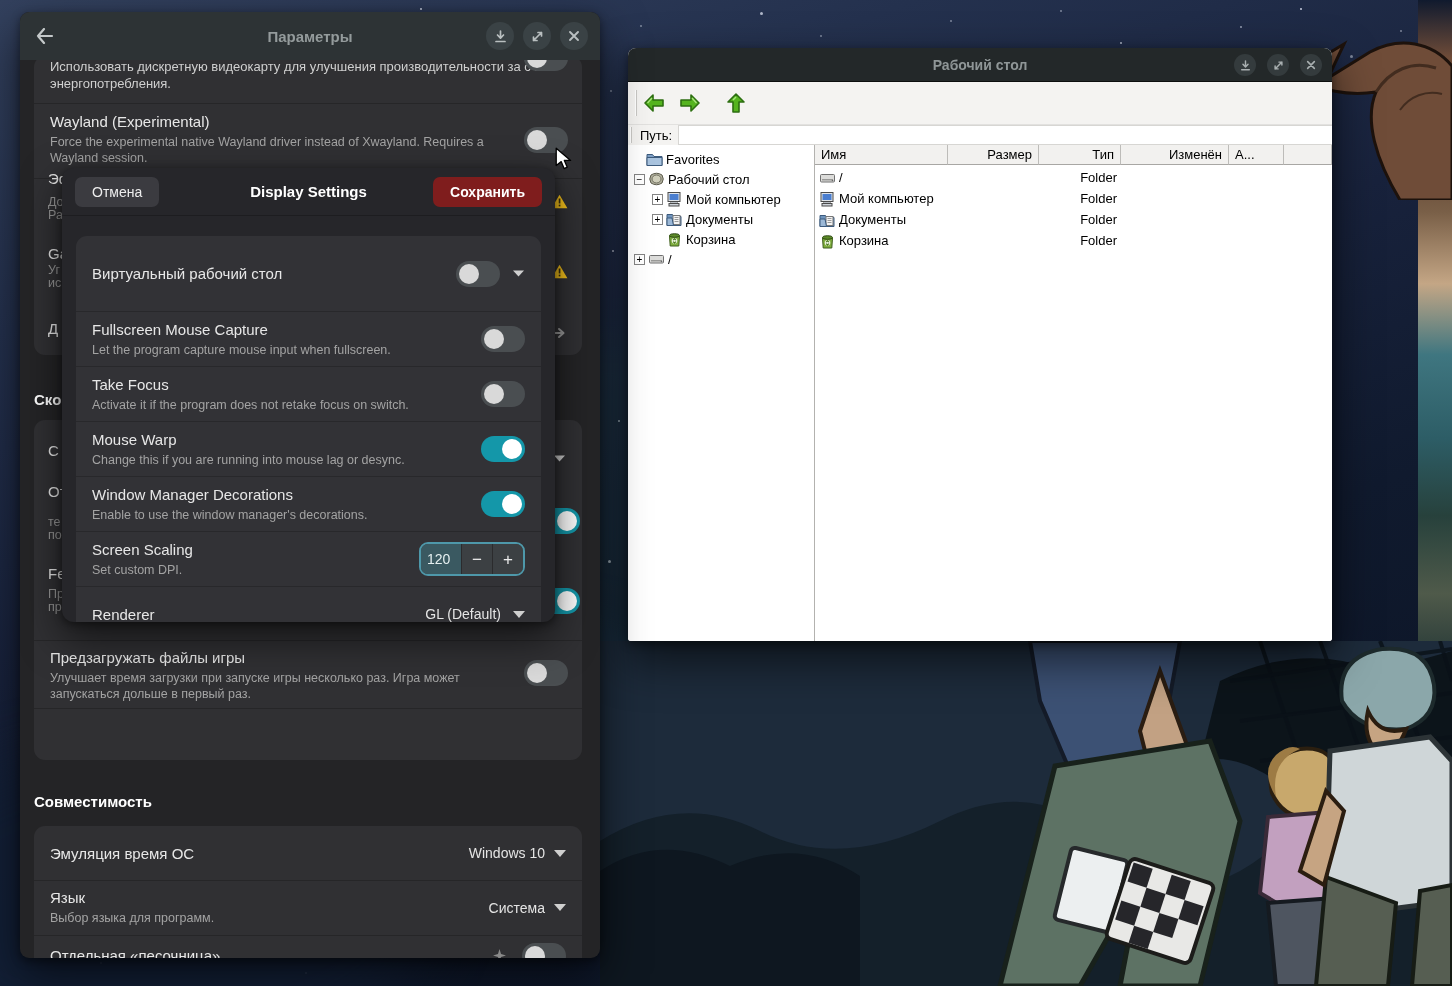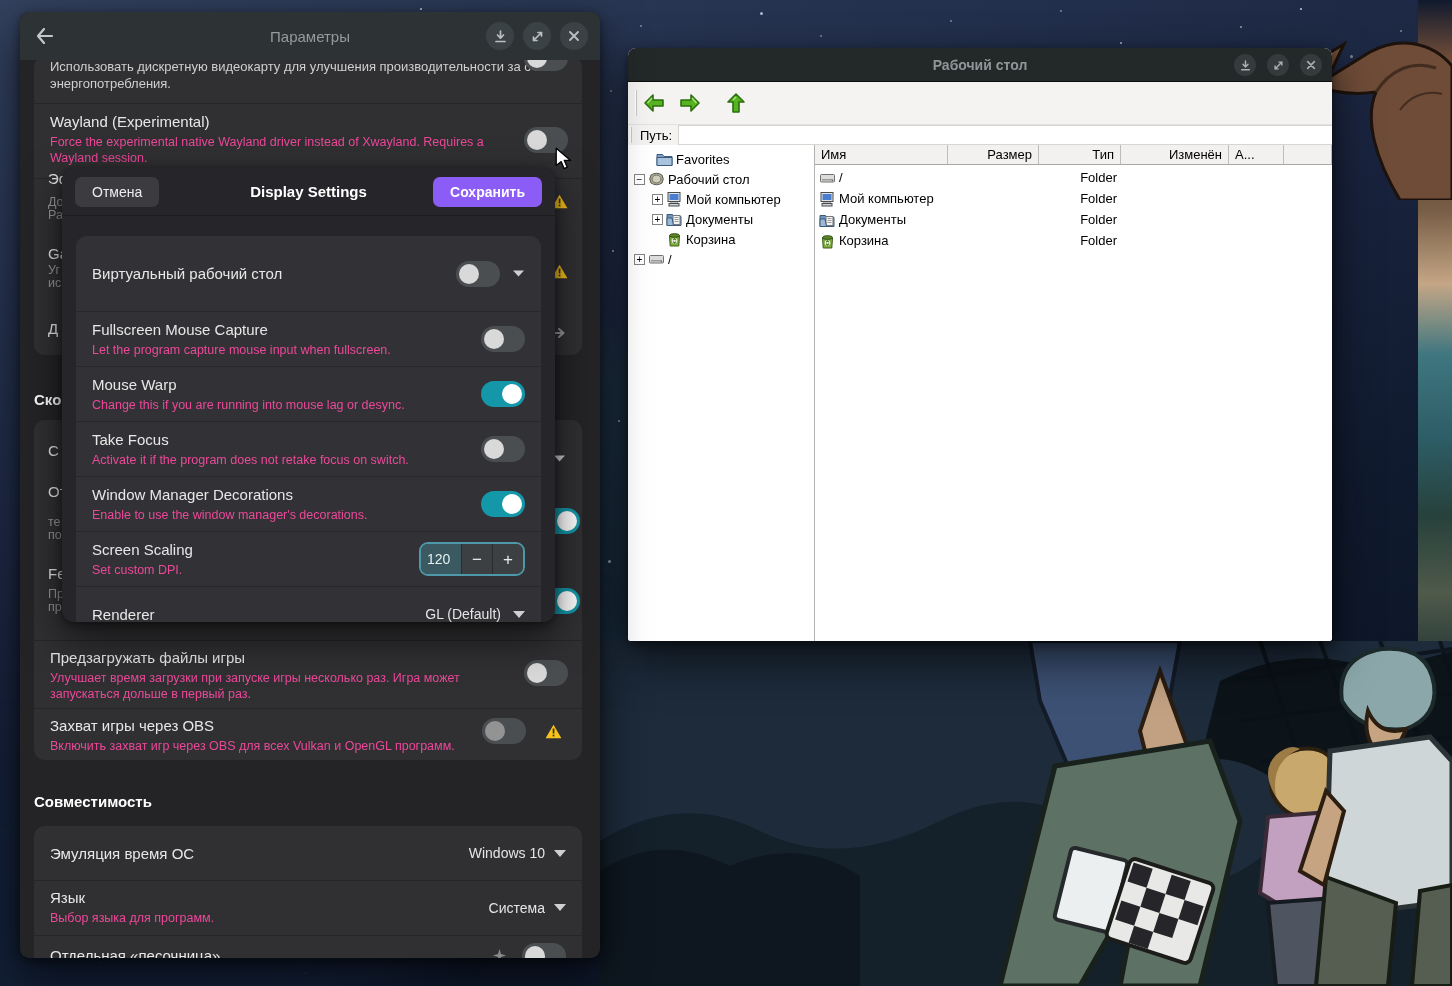--- a/index.html
+++ b/index.html
@@ -17,33 +17,33 @@
     background:linear-gradient(180deg,#101a2e 0%,#6f4c38 9%,#5e3f2d 24%,#7a6048 33%,#c4a685 44%,#3f7680 55%,#2d5d66 68%,#27413c 80%,#4f5a4a 92%,#31413c 100%);}
   .scene,.hair{position:absolute;}
 
   
   .win{position:absolute;border-radius:9px;box-shadow:0 18px 46px rgba(0,0,0,.62),0 3px 10px rgba(0,0,0,.45);}
 
   
   .settings{left:20px;top:12px;width:580px;height:946px;background:#242426;overflow:hidden;}
   .s-header{position:absolute;left:0;top:0;right:0;height:48px;background:#2d3335;z-index:12;
     display:flex;align-items:center;border-radius:9px 9px 0 0;}
-  .s-title{position:absolute;left:0;right:0;text-align:center;font-size:15px;font-weight:normal;color:#949b9c;pointer-events:none;}
+  .s-title{position:absolute;left:0;right:0;text-align:center;font-size:15px;font-weight:bold;color:#949b9c;pointer-events:none;}
   .s-back{margin-left:16px;width:20px;height:20px;color:#c3c8c9;background:none;border:none;padding:0;}
   .s-actions{position:absolute;right:12px;top:10px;display:flex;gap:9px;}
   .cbtn{width:28px;height:28px;border-radius:50%;background:#3a4245;border:none;padding:0;
     display:flex;align-items:center;justify-content:center;color:#b9bfc0;}
   .cbtn svg,.s-back svg{display:block;}
 
   .s-body{position:absolute;inset:0;overflow:hidden;}
   .card{position:absolute;left:14px;width:548px;background:#303033;border-radius:11px;z-index:1;}
   .row{position:relative;}
   .sepline{position:absolute;left:0;right:0;height:1px;background:#262628;}
   .rtitle{font-size:15px;color:#e7e7e7;}
-  .rdesc{font-size:12.5px;color:#ec4899;line-height:16px;margin-top:4px;}
+  .rdesc{font-size:12.5px;color:#a3a3a3;line-height:16px;margin-top:4px;}
   .heading{position:absolute;z-index:5;font-size:15px;font-weight:bold;color:#fff;}
 
   .toggle{width:44px;height:26px;border-radius:13px;background:#4a4e51;position:relative;flex:none;}
   .toggle .knob{position:absolute;top:3px;left:3px;width:20px;height:20px;border-radius:50%;background:#d9d9d9;}
   .toggle.on{background:#1497a9;}
   .toggle.on .knob{left:21px;background:#fff;}
   .toggle.dim .knob{background:#939393;}
 
   .frag{position:absolute;z-index:5;white-space:nowrap;}
   .frag.title{font-size:15px;color:#e6e6e6;}
@@ -56,21 +56,21 @@
     border-top:7px solid #cfcfcf;}
 
   
   .dialog{position:absolute;left:42px;top:156px;width:493px;height:454px;background:#26262a;border-radius:12px;
     z-index:10;overflow:hidden;box-shadow:0 16px 40px rgba(0,0,0,.6),0 2px 8px rgba(0,0,0,.45);}
   .d-header{position:absolute;left:0;top:0;right:0;height:48px;display:flex;align-items:center;
     justify-content:space-between;padding:0 13px;border-bottom:1px solid #1d1d20;}
   .d-title{position:absolute;left:0;right:0;text-align:center;font-size:15px;font-weight:bold;color:#fff;pointer-events:none;}
   .btn{border:none;border-radius:7px;font-size:14px;padding:7px 17px;font-family:inherit;}
   .btn.cancel{background:#3b3b40;color:#ededed;}
-  .btn.save{background:#8b5cf6;color:#fff;font-weight:bold;}
+  .btn.save{background:#7f1d1d;color:#fff;font-weight:bold;}
   .dcard{position:absolute;left:14px;top:68px;width:465px;background:#323236;border-radius:11px;}
   .drow{display:flex;align-items:center;justify-content:space-between;height:55px;padding:0 16px;border-top:1px solid #28282b;}
   .drow.first{border-top:none;height:75px;}
   .dtxt .rdesc{max-width:360px;}
   .dctl{display:flex;align-items:center;gap:12px;}
   .spin{display:flex;align-items:stretch;height:34px;border:2px solid #4e98aa;border-radius:9px;background:#3b4043;overflow:hidden;}
   .spin .val{width:40px;display:flex;align-items:center;padding-left:6px;font-size:14px;color:#e5eff0;background:#3a5961;}
   .spin button{width:31px;background:#3c4043;color:#ececec;border:none;border-left:1px solid #2b2b2d;font-size:17px;line-height:1;}
 
   
@@ -249,34 +249,20 @@
     <div class="card" style="top:408px;height:340px;">
       <div class="sepline" style="top:220px;"></div>
       <div class="row" style="position:absolute;top:220px;left:0;right:0;height:68px;padding:9px 16px 0;">
         <div class="rtitle">Предзагружать файлы игры</div>
         <div class="rdesc" style="max-width:455px;">Улучшает время загрузки при запуске игры несколько раз. Игра может запускаться дольше в первый раз.</div>
         <div class="toggle" style="position:absolute;right:14px;top:20px;">
             <div class="knob"></div>
           </div>
       </div>
       <div class="sepline" style="top:288px;"></div>
-      <div class="row" style="position:absolute;top:288px;left:0;right:0;height:52px;padding:9px 16px 0;">
-        <div class="rtitle">Захват игры через OBS</div>
-        <div class="rdesc">Включить захват игр через OBS для всех Vulkan и OpenGL программ.</div>
-        <span class="icn" style="position:absolute;right:20px;top:16px;">
-          <svg width="17" height="15" viewBox="0 0 17 15">
-              <path d="M8.5 0.8 L16.4 14.2 H0.6 Z" fill="#f6c21c"></path>
-              <rect x="7.7" y="4.5" width="1.7" height="5" fill="#3a3110"></rect>
-              <rect x="7.7" y="10.6" width="1.7" height="1.8" fill="#3a3110"></rect>
-            </svg>
-        </span>
-        <div class="toggle dim" style="position:absolute;right:56px;top:10px;">
-            <div class="knob"></div>
-          </div>
-      </div>
     </div>
 
     <div class="heading" style="left:14px;top:781px;">Совместимость</div>
     <div class="card" style="top:814px;height:150px;">
       <div class="row" style="height:54px;display:flex;align-items:center;justify-content:space-between;padding:0 16px;">
         <div class="rtitle">Эмуляция время ОС</div>
         <div style="display:flex;align-items:center;gap:9px;">
           <span class="value-text">Windows 10</span>
           <span class="chev"></span>
         </div>
@@ -410,36 +396,36 @@
               <div class="rdesc">Let the program capture mouse input when fullscreen.</div>
             </div>
             <div class="dctl">
               <div class="toggle">
                 <div class="knob"></div>
               </div>
             </div>
           </div>
           <div class="drow">
             <div class="dtxt">
+              <div class="rtitle">Take Focus</div>
+              <div class="rdesc">Activate it if the program does not retake focus on switch.</div>
+            </div>
+            <div class="dctl">
+              <div class="toggle">
+                <div class="knob"></div>
+              </div>
+            </div>
+          </div>
+          <div class="drow">
+            <div class="dtxt">
               <div class="rtitle">Mouse Warp</div>
               <div class="rdesc">Change this if you are running into mouse lag or desync.</div>
             </div>
             <div class="dctl">
               <div class="toggle on">
-                <div class="knob"></div>
-              </div>
-            </div>
-          </div>
-          <div class="drow">
-            <div class="dtxt">
-              <div class="rtitle">Take Focus</div>
-              <div class="rdesc">Activate it if the program does not retake focus on switch.</div>
-            </div>
-            <div class="dctl">
-              <div class="toggle">
                 <div class="knob"></div>
               </div>
             </div>
           </div>
           <div class="drow">
             <div class="dtxt">
               <div class="rtitle">Window Manager Decorations</div>
               <div class="rdesc">Enable to use the window manager's decorations.</div>
             </div>
             <div class="dctl">
@@ -515,21 +501,21 @@
         </svg>
     </button>
   </div>
   <div class="e-pathbar">
     <div class="grip" style="height:16px;margin:0 0 0 2px;"></div>
     <span class="pathlabel">Путь:</span>
     <div class="pathfield"></div>
   </div>
   <div class="e-main">
     <div class="tree" id="tree">
-        <div class="titem" style="padding-left: 14px;">
+        <div class="titem" style="padding-left: 4px;">
           <span class="exp-spacer"></span>
           <span class="ficn">
             <svg width="17" height="16" viewBox="0 0 17 16">
               <path d="M1 3.5 h5.5 l1.5 2 H16 v9 H1 Z" fill="#7fa0c6" stroke="#3c5a7c"></path>
               <path d="M1 6.5 H16 V14.5 H1 Z" fill="#a9c3de" stroke="#3c5a7c"></path>
             </svg>
           </span>
           <span class="tlabel">Favorites</span>
         </div>
         <div class="titem" style="padding-left: 6px;">

